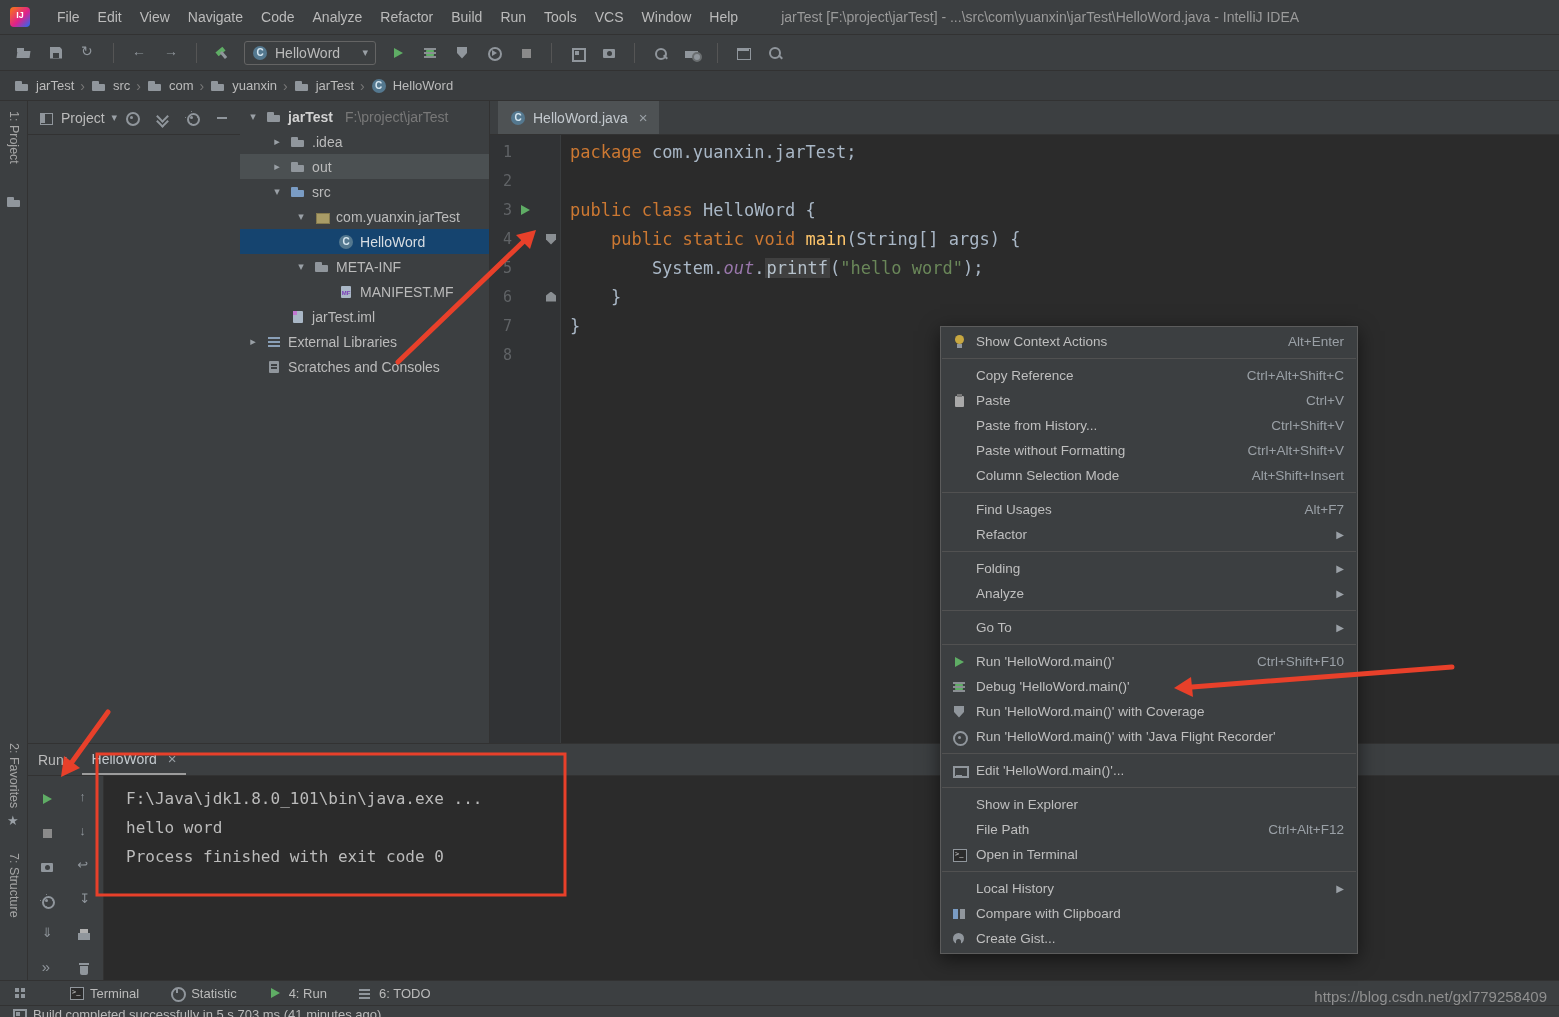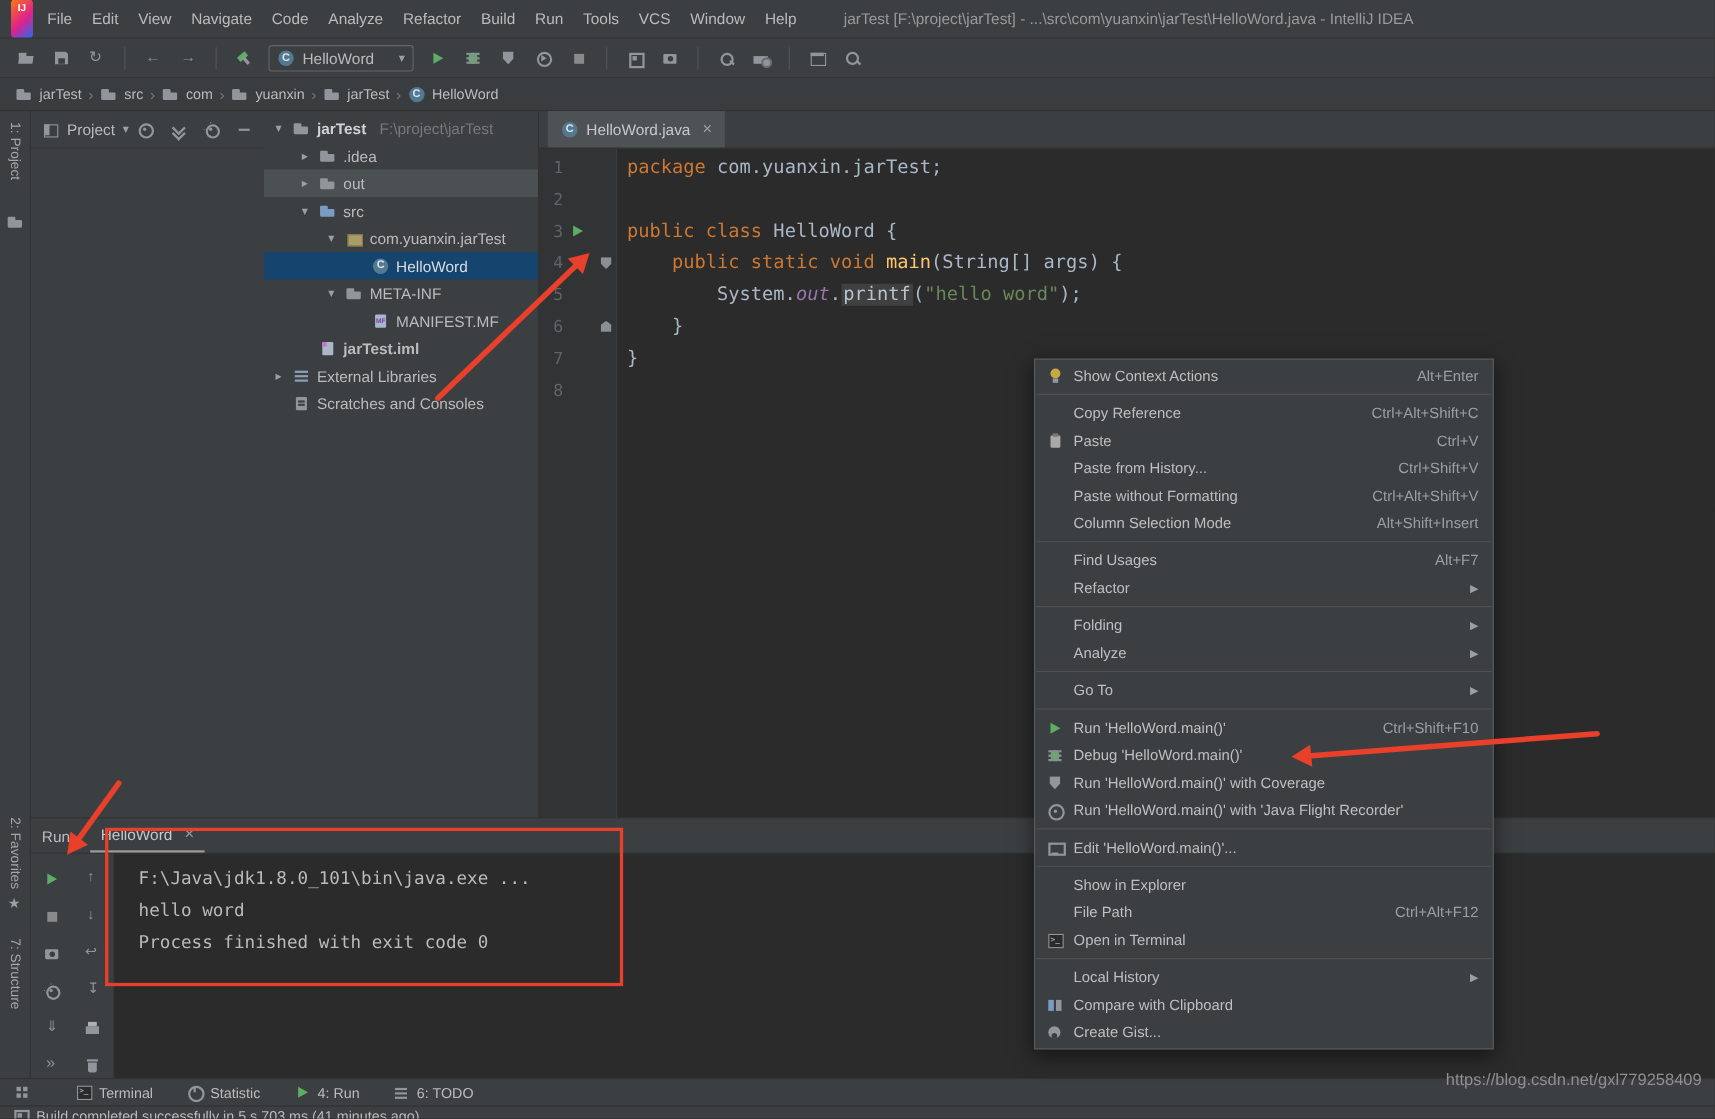--- a/index.html
+++ b/index.html
@@ -1,21 +1,21 @@
 <!DOCTYPE html>
 <html><head>
 <meta charset="utf-8">
 <style>
 *{margin:0;padding:0;box-sizing:border-box}
 html,body{width:1559px;height:1017px}
 body{background:#2b2b2b;color:#bbb;font-family:"Liberation Sans",sans-serif;font-size:14px;overflow:hidden;position:relative}
 
 
 .menubar{height:35px;background:#3c3f41;border-bottom:1px solid #323232;display:flex;align-items:center;padding-left:10px;white-space:nowrap;overflow:hidden}
-.logo{width:20px;height:36px;border-radius:4px;background:linear-gradient(135deg,#f97a12,#e0218a 55%,#1e6ef7);margin-right:4px;position:relative;flex:none}
+.logo{width:20px;height:20px;border-radius:4px;background:linear-gradient(135deg,#f97a12,#e0218a 55%,#1e6ef7);margin-right:18px;position:relative;flex:none}
 .logo span{position:absolute;left:0;top:3px;width:20px;text-align:center;font:bold 9px "Liberation Sans",sans-serif;color:#fff}
 .menu-item{padding:0 9px;color:#bbb;cursor:default}
 .wintitle{margin-left:34px;color:#9a9a9a}
 
 
 .toolbar{height:36px;background:#3c3f41;border-bottom:1px solid #323232;display:flex;align-items:center;padding-left:12px;gap:10px}
 .tb-group{display:flex;align-items:center;gap:8px}
 .tb-btn{width:24px;height:24px;display:flex;align-items:center;justify-content:center}
 .tb-sep{width:1px;height:20px;background:#555;margin:0 5px}
 .combo{height:24px;border:1px solid #646464;border-radius:3px;display:flex;align-items:center;gap:7px;padding:0 7px;min-width:132px;background:#3c3f41}
@@ -79,21 +79,21 @@
 .rt-col{width:38px;display:flex;flex-direction:column;align-items:center;padding-top:12px;gap:13px}
 .rt-btn{width:22px;height:22px;display:flex;align-items:center;justify-content:center}
 .console{flex:1;background:#2b2b2b;font-family:"DejaVu Sans Mono",monospace;font-size:16px;color:#bbb;padding:8px 0 0 22px}
 .console-line{line-height:29px;white-space:pre}
 
 
 .status-tabs{height:25px;background:#3c3f41;border-top:1px solid #323232;display:flex;align-items:center;padding-left:12px;gap:22px;font-size:13px}
 .st-group{display:flex;align-items:center;gap:30px;margin-left:18px}
 .st-item{display:flex;align-items:center;gap:6px;color:#bbb}
 .status-msg{height:12px;background:#3c3f41;border-top:1px solid #323232;overflow:hidden;display:flex;gap:7px;padding-left:10px;font-size:13px;color:#bbb;align-items:flex-start;line-height:17px}
-.watermark{position:absolute;right:12px;bottom:27px;color:#8f8f8f;font-size:15px;z-index:60}
+.watermark{position:absolute;right:12px;bottom:12px;color:#8f8f8f;font-size:15px;z-index:60}
 
 
 .ctx{position:absolute;left:940px;top:326px;width:418px;background:#3c3f41;border:1px solid #5c5c5c;box-shadow:0 5px 18px rgba(0,0,0,.55);padding:2px 0;z-index:40;font-size:13.5px}
 .cm-item{height:25px;display:flex;align-items:center;gap:8px;padding:0 13px 0 9px;color:#bfbfbf}
 .cm-ico{width:18px;flex:none;display:flex;justify-content:center}
 .cm-label{flex:1;white-space:nowrap}
 .cm-short{color:#9aa0a6;margin-left:18px;white-space:nowrap}
 .cm-arrow{color:#9aa0a6;font-size:10px}
 .cm-sep{height:1px;background:#515151;margin:4px 1px}
 
@@ -378,21 +378,21 @@
             <div class="tree-row" style="padding-left: 54px;">
               <span class="tree-arrow">▾</span>
               <span class="ic ic-folder"></span>
               <span class="tree-label">META-INF</span>
             </div>
             <div class="tree-row" style="padding-left: 78px;">
               <span class="tree-arrow"></span>
               <span class="ic ic-file-mf"></span>
               <span class="tree-label">MANIFEST.MF</span>
             </div>
-            <div class="tree-row" style="padding-left: 30px; font-weight: bold;">
+            <div class="tree-row" style="padding-left: 30px;">
               <span class="tree-arrow"></span>
               <span class="ic ic-file-iml"></span>
               <span class="tree-label">jarTest.iml</span>
             </div>
             <div class="tree-row" style="padding-left: 6px;">
               <span class="tree-arrow">▸</span>
               <span class="ic ic-libs"></span>
               <span class="tree-label">External Libraries</span>
             </div>
             <div class="tree-row" style="padding-left: 6px;">

